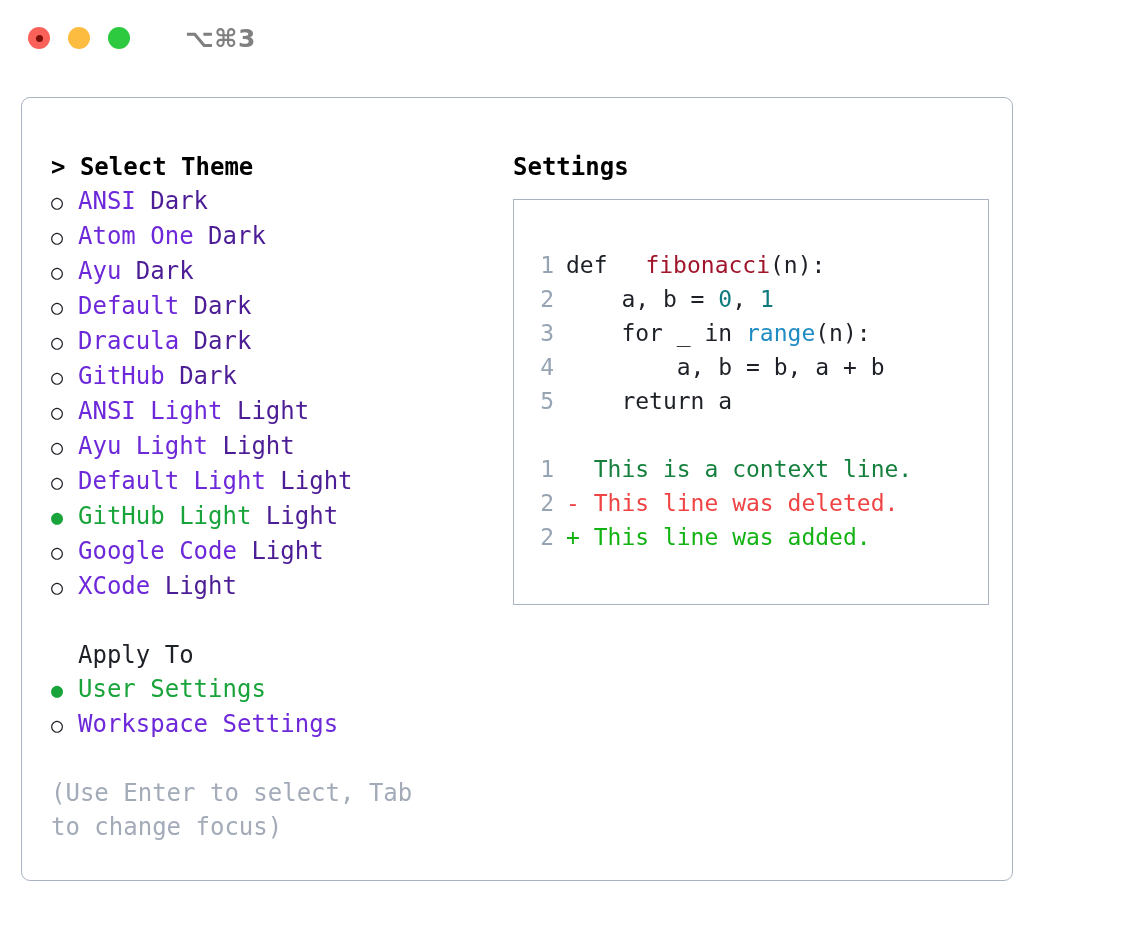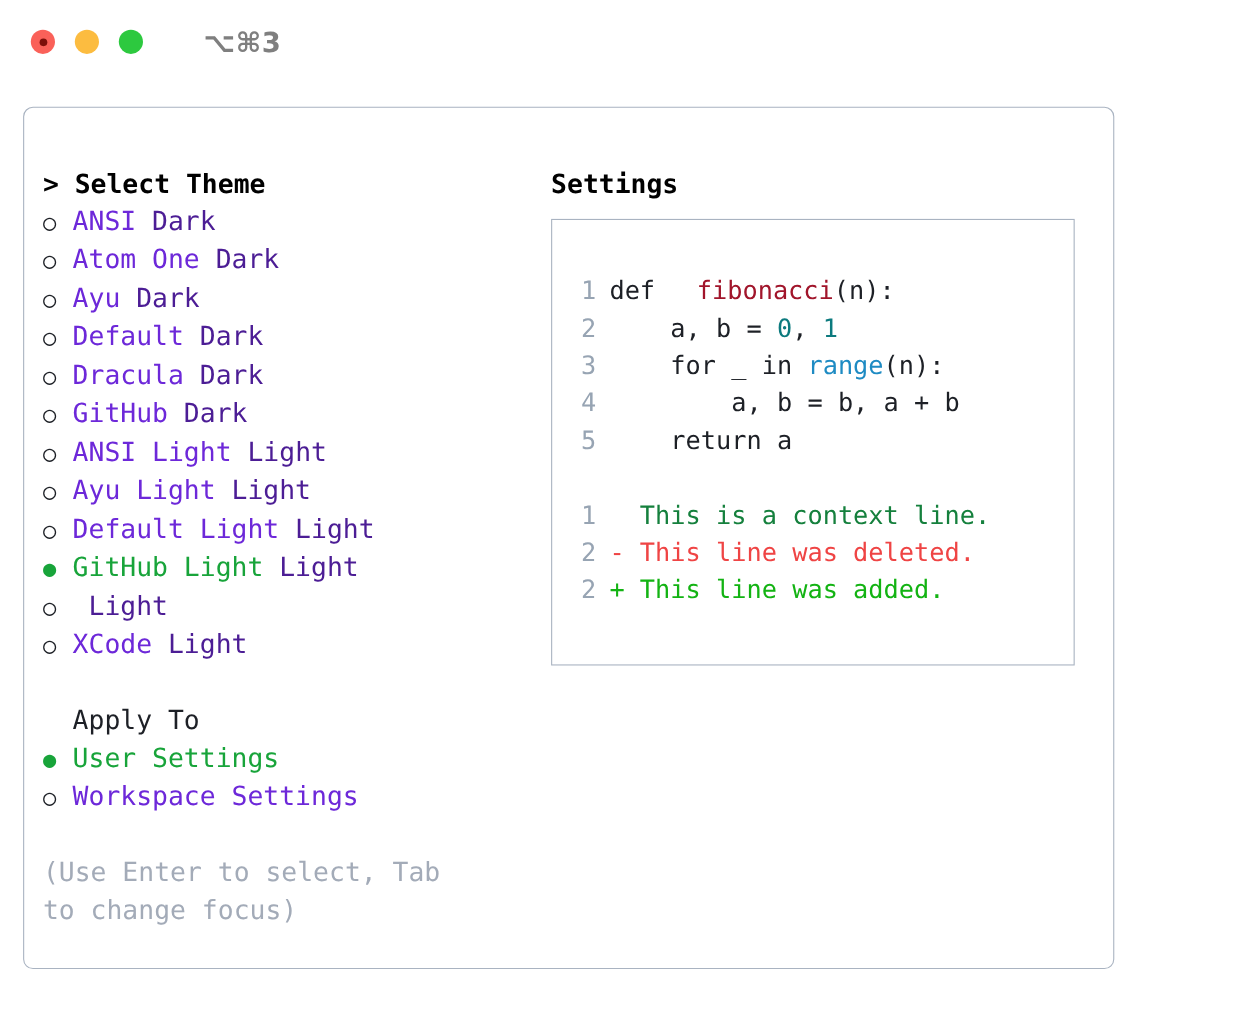--- a/index.html
+++ b/index.html
@@ -77,21 +77,21 @@
     width: 992px;
     height: 784px;
     border: 1.5px solid #a9b3c1;
     border-radius: 9px;
     box-sizing: border-box;
     background: #ffffff;
   }
 
   .columns {
     position: absolute;
-    left: 0; top: 0;
+    left: 12px; top: 0;
     width: 100%; height: 100%;
   }
 
   
   .left-col {
     position: absolute;
     left: 17px;
     top: 52px;
     width: 440px;
   }
@@ -226,21 +226,21 @@
             <div class="opt-row"><span class="opt-marker">○</span><span class="opt-label">ANSI</span><span class="opt-tag"> Dark</span></div>
             <div class="opt-row"><span class="opt-marker">○</span><span class="opt-label">Atom One</span><span class="opt-tag"> Dark</span></div>
             <div class="opt-row"><span class="opt-marker">○</span><span class="opt-label">Ayu</span><span class="opt-tag"> Dark</span></div>
             <div class="opt-row"><span class="opt-marker">○</span><span class="opt-label">Default</span><span class="opt-tag"> Dark</span></div>
             <div class="opt-row"><span class="opt-marker">○</span><span class="opt-label">Dracula</span><span class="opt-tag"> Dark</span></div>
             <div class="opt-row"><span class="opt-marker">○</span><span class="opt-label">GitHub</span><span class="opt-tag"> Dark</span></div>
             <div class="opt-row"><span class="opt-marker">○</span><span class="opt-label">ANSI Light</span><span class="opt-tag"> Light</span></div>
             <div class="opt-row"><span class="opt-marker">○</span><span class="opt-label">Ayu Light</span><span class="opt-tag"> Light</span></div>
             <div class="opt-row"><span class="opt-marker">○</span><span class="opt-label">Default Light</span><span class="opt-tag"> Light</span></div>
             <div class="opt-row"><span class="opt-marker selected">●</span><span class="opt-label selected">GitHub Light</span><span class="opt-tag"> Light</span></div>
-            <div class="opt-row"><span class="opt-marker">○</span><span class="opt-tag"> Light</span></div>
+            <div class="opt-row"><span class="opt-marker">○</span><span class="opt-label">Google Code</span><span class="opt-tag"> Light</span></div>
             <div class="opt-row"><span class="opt-marker">○</span><span class="opt-label">XCode</span><span class="opt-tag"> Light</span></div>
           </div>
 
         <div class="gap-lg"></div>
 
         <div class="apply-header">Apply To</div>
 
         <div id="apply-options">
             <div class="opt-row"><span class="opt-marker selected">●</span><span class="opt-label selected">User Settings</span></div>
             <div class="opt-row"><span class="opt-marker">○</span><span class="opt-label">Workspace Settings</span></div>

